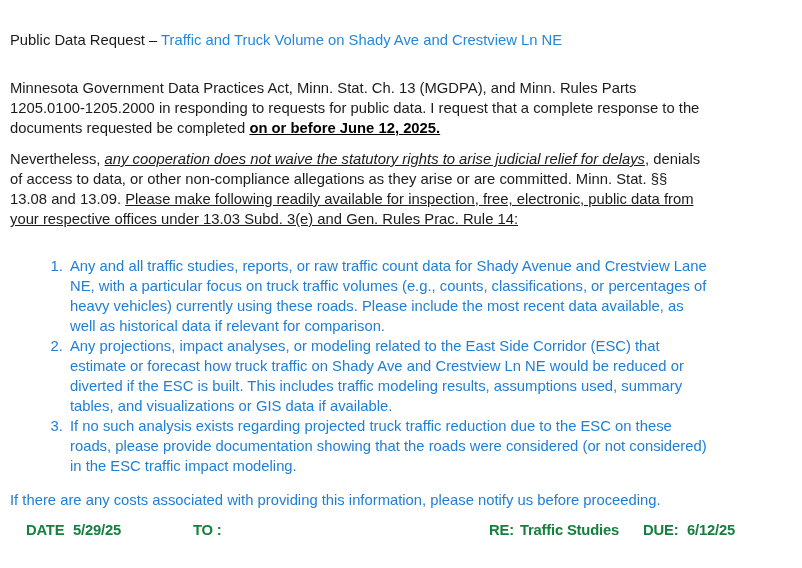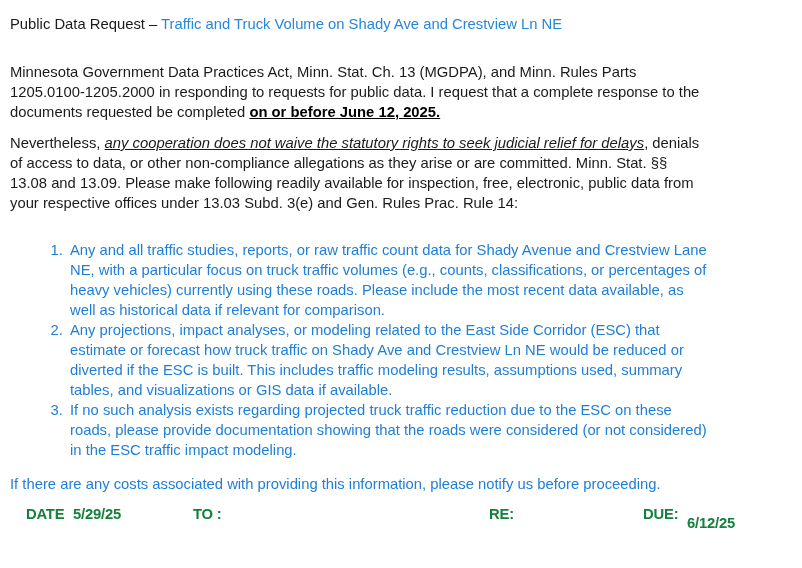--- a/index.html
+++ b/index.html
@@ -2,53 +2,53 @@
 <html><head>
 <meta charset="utf-8">
 <style>
   html,body{margin:0;padding:0;background:#ffffff;}
   body{
     width:802px;height:568px;overflow:hidden;
     font-family:"Liberation Sans","DejaVu Sans",sans-serif;
     font-size:14.8px;line-height:20px;color:#1b1b1b;
     -webkit-font-smoothing:antialiased;
   }
-  .doc{padding:14px 12px 0 10px;width:780px;}
+  .doc{padding:30px 12px 0 10px;width:780px;}
   .pre{white-space:pre-wrap;}
   .title{margin:0 0 28px 0;font-size:14.8px;font-weight:normal;line-height:20px;}
   .blue{color:#1f7ed6;}
   .title .blue{color:#2787d9;}
   .para{margin:2px 0 11px 0;}
   .para2{margin:0 0 27px 0;}
   .deadline{color:#000000;font-weight:bold;text-decoration:underline;}
   .emphasis{font-style:italic;text-decoration:underline;}
-  .underlined{}
+  .underlined{text-decoration:underline;}
   .intro{margin:0 0 20px 0;color:#1f7ed6;}
   ol.req{margin:8px 0 12px 0;padding:0 0 0 57px;color:#1f7ed6;list-style-type:decimal;list-style-position:outside;}
   ol.req li{margin:0;padding-left:3px;white-space:pre-wrap;}
   .cost{margin:14px 0 10px 0;color:#1f7ed6;}
   .footerline{position:relative;height:20px;font-weight:bold;color:#15803d;letter-spacing:-0.2px;}
   .footerline span{position:absolute;top:0;white-space:nowrap;}
   .f-date-l{left:16px;}  .f-date-v{left:63px;}
   .f-to-l{left:183px;}   .f-to-v{left:227px;}
   .f-re-l{left:479px;}   .f-re-v{left:510px;}
-  .f-due-l{left:633px;}  .f-due-v{left:677px;margin-top:9px;}
+  .f-due-l{left:633px;}  .f-due-v{left:677px;}
 </style>
 </head>
 <body>
 
 <div class="doc">
 
   <h1 class="title"><span>Public Data Request – </span><span class="blue">Traffic and Truck Volume on Shady Ave and Crestview Ln NE</span></h1>
 
   <p class="para"><span class="pre">Minnesota Government Data Practices Act, Minn. Stat. Ch. 13 (MGDPA), and Minn. Rules Parts
 1205.0100-1205.2000 in responding to requests for public data. I request that a complete response to the
 documents requested be completed </span><span class="deadline">on or before June 12, 2025.</span></p>
 
-  <p class="para2"><span>Nevertheless, </span><span class="emphasis">any cooperation does not waive the statutory rights to seek judicial relief for delays</span><span class="pre">, denials
+  <p class="para2"><span>Nevertheless, </span><span class="emphasis">any cooperation does not waive the statutory rights to arise judicial relief for delays</span><span class="pre">, denials
 of access to data, or other non-compliance allegations as they arise or are committed. Minn. Stat. §§
 13.08 and 13.09. </span><span class="underlined pre">Please make following readily available for inspection, free, electronic, public data from
 your respective offices under 13.03 Subd. 3(e) and Gen. Rules Prac. Rule 14:</span></p>
 
 
   <ol class="req">
     <li>Any and all traffic studies, reports, or raw traffic count data for Shady Avenue and Crestview Lane
 NE, with a particular focus on truck traffic volumes (e.g., counts, classifications, or percentages of
 heavy vehicles) currently using these roads. Please include the most recent data available, as
 well as historical data if relevant for comparison.</li>
@@ -61,17 +61,18 @@
 in the ESC traffic impact modeling.</li>
   </ol>
 
   <p class="cost">If there are any costs associated with providing this information, please notify us before proceeding.</p>
 
   <div class="footerline">
     <span class="f-date-l">DATE</span>
     <span class="f-date-v">5/29/25</span>
     <span class="f-to-l">TO :</span>
     <span class="f-re-l">RE:</span>
+    <span class="f-re-v">Traffic Studies</span>
     <span class="f-due-l">DUE:</span>
     <span class="f-due-v">6/12/25</span>
   </div>
 
 </div>
 
 </body></html>

